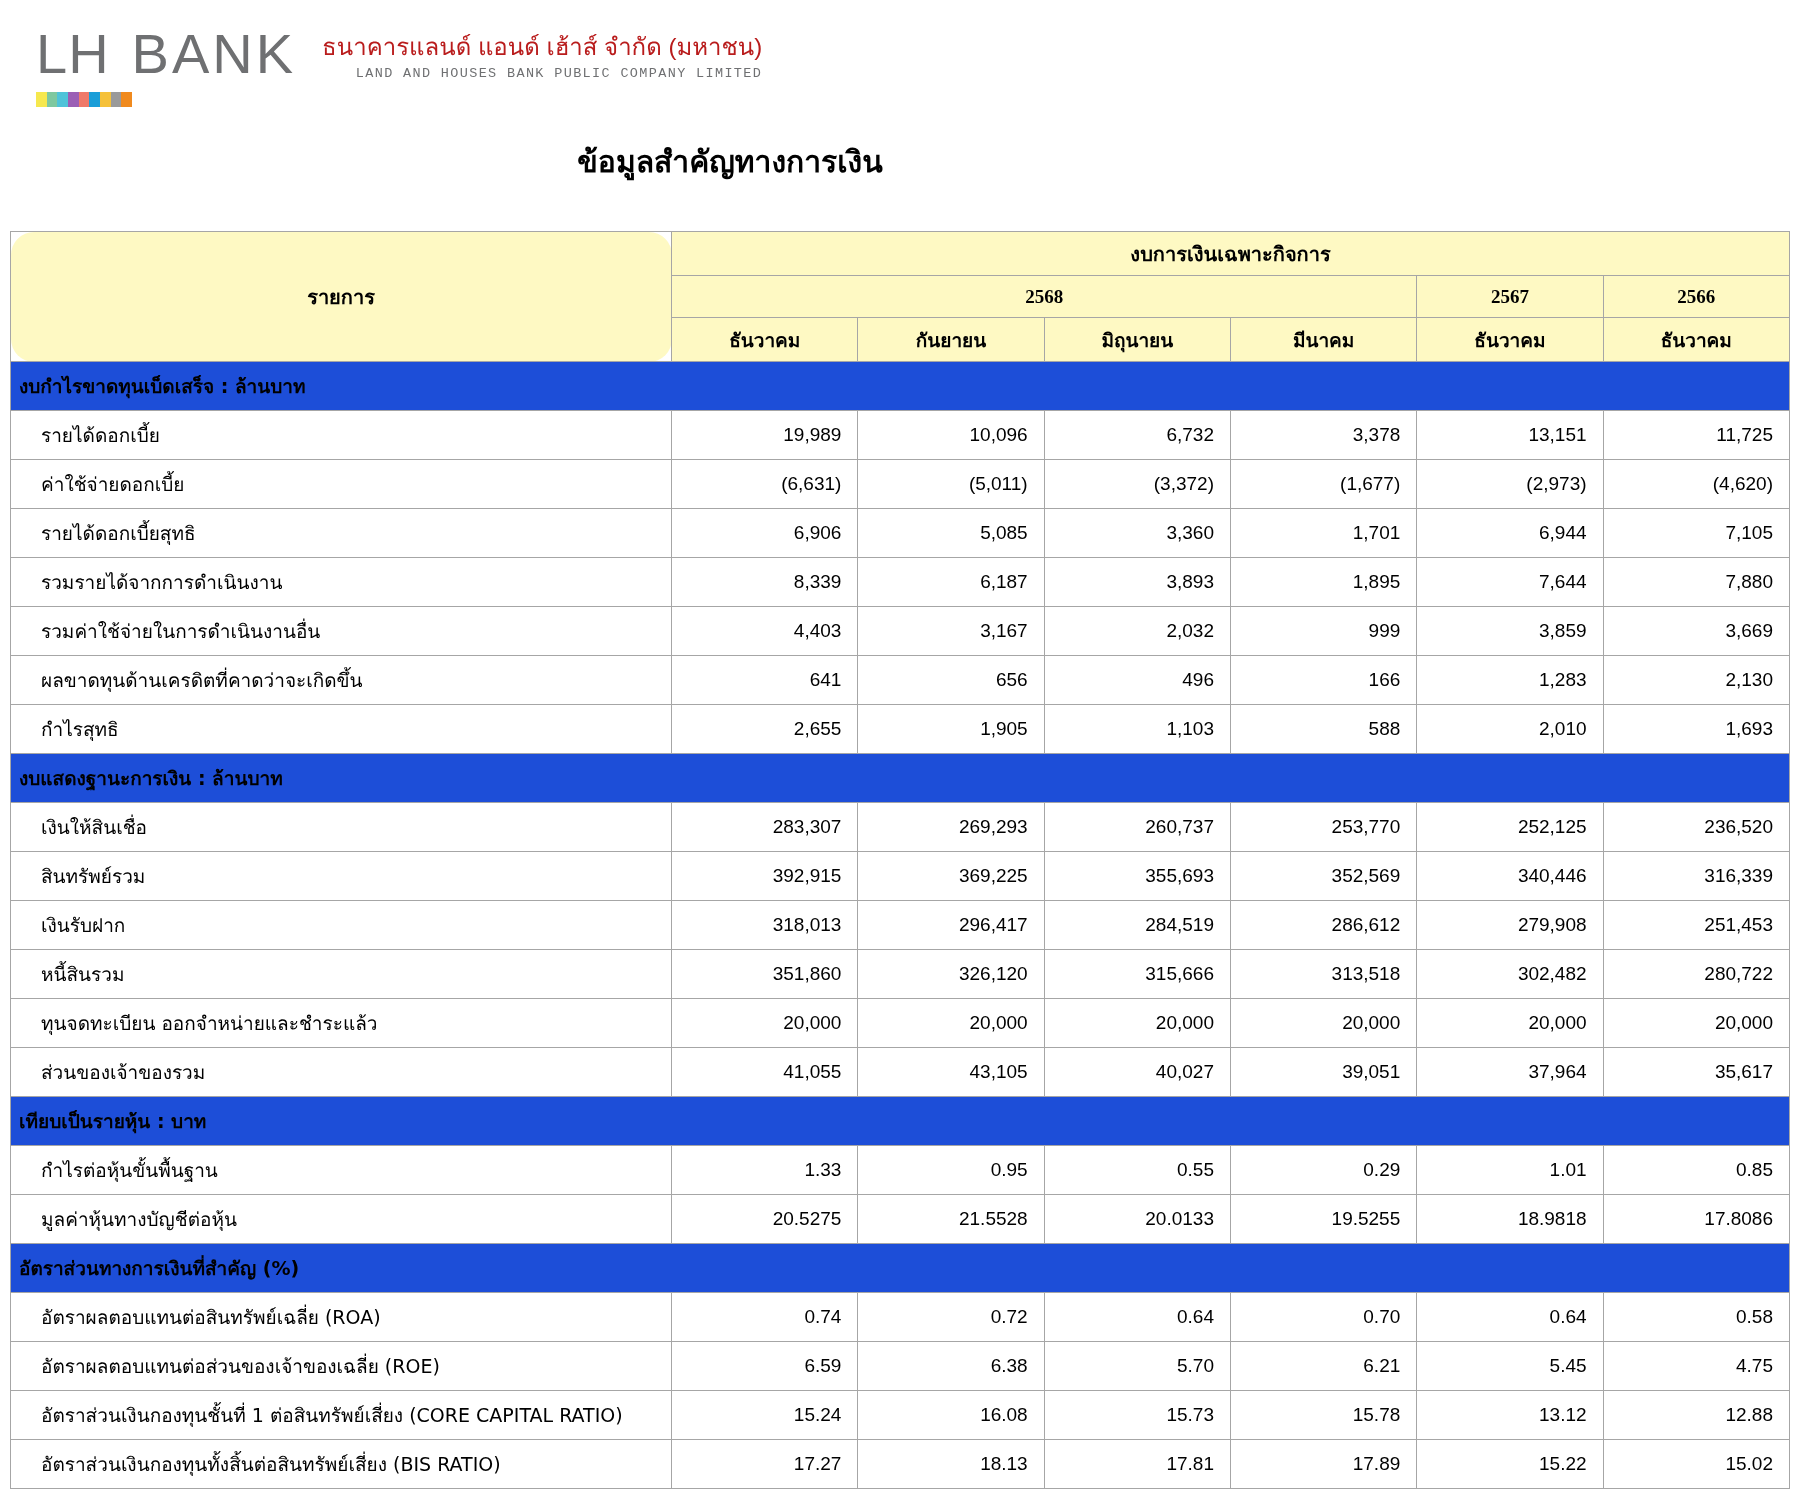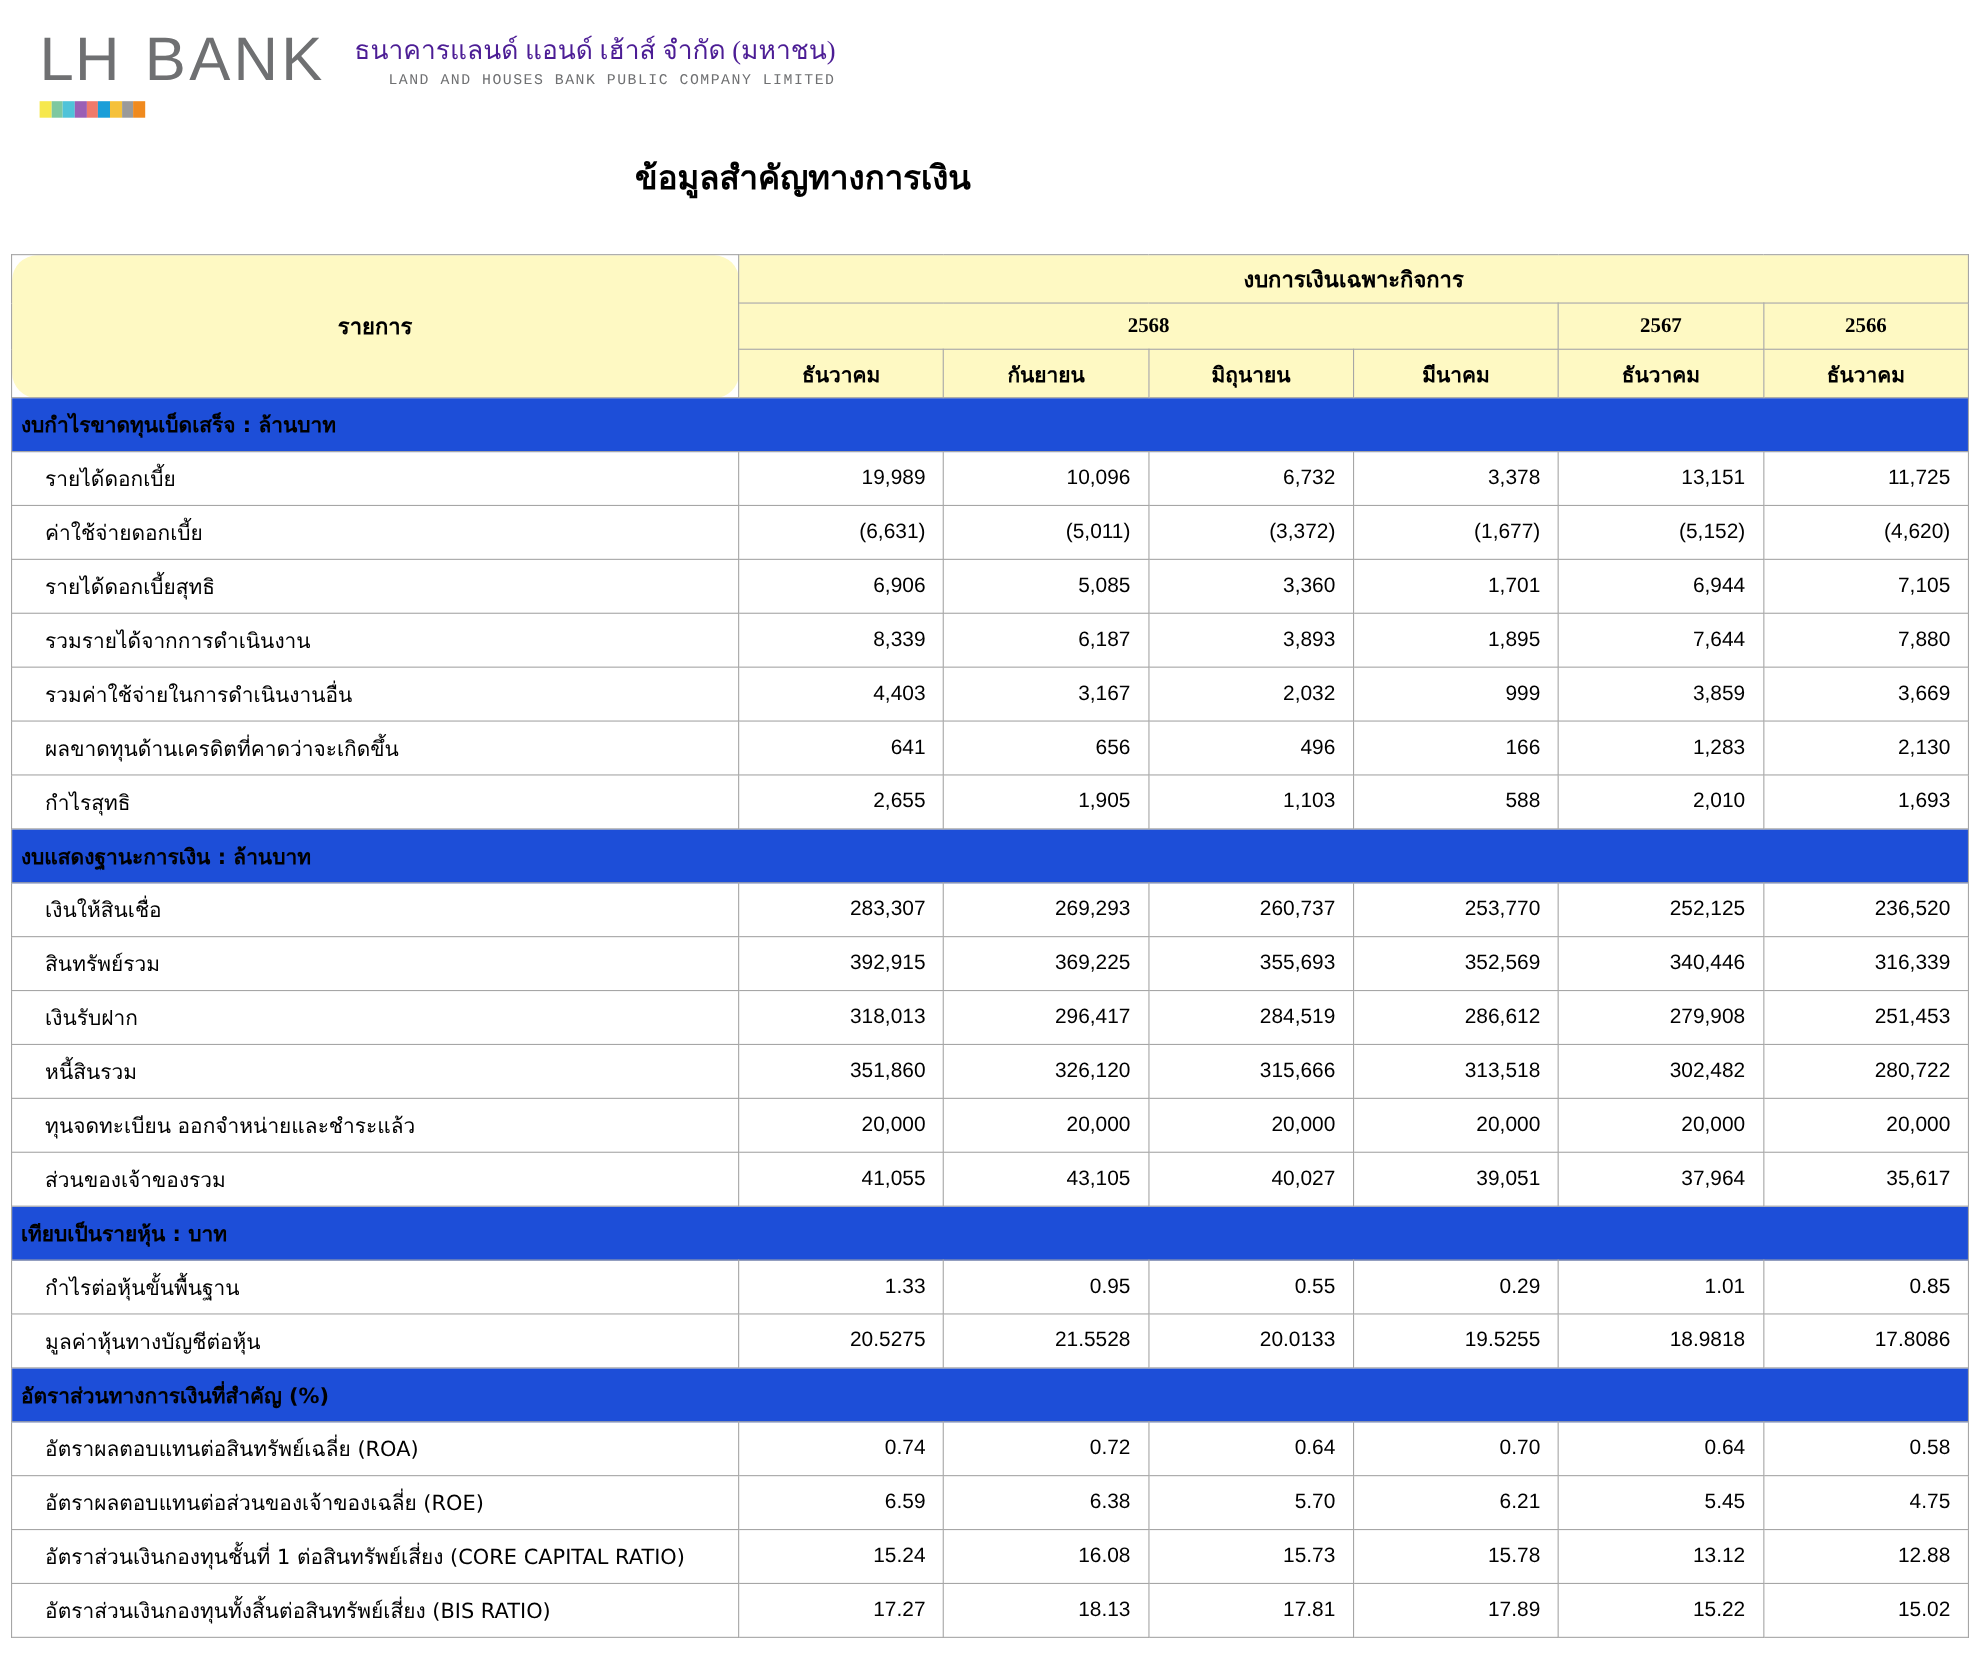--- a/index.html
+++ b/index.html
@@ -54,23 +54,23 @@
   }
   .logo-swatches span { flex: 1 1 auto; height: 100%; }
   .logo-text {
     margin-left: 26px;
     padding-top: 6px;
     display: flex;
     flex-direction: column;
     justify-content: flex-start;
   }
   .logo-thai {
-    font-family: Liberation Serif, serif;
+    font-family: Liberation Sans, sans-serif;
     font-size: 24px;
-    color: #4c1d95;
+    color: #b91c1c;
     line-height: 1.25;
     white-space: nowrap;
   }
   .logo-eng {
     font-family: Liberation Mono, monospace;
     font-size: 13.5px;
     letter-spacing: 1.35px;
     color: #6f7072;
     margin-top: 4px;
     white-space: nowrap;
@@ -231,21 +231,21 @@
             <td class="num">3,378</td>
             <td class="num">13,151</td>
             <td class="num">11,725</td>
           </tr>
           <tr>
             <td class="label">ค่าใช้จ่ายดอกเบี้ย</td>
             <td class="num">(6,631)</td>
             <td class="num">(5,011)</td>
             <td class="num">(3,372)</td>
             <td class="num">(1,677)</td>
-            <td class="num">(5,152)</td>
+            <td class="num">(2,973)</td>
             <td class="num">(4,620)</td>
           </tr>
           <tr>
             <td class="label">รายได้ดอกเบี้ยสุทธิ</td>
             <td class="num">6,906</td>
             <td class="num">5,085</td>
             <td class="num">3,360</td>
             <td class="num">1,701</td>
             <td class="num">6,944</td>
             <td class="num">7,105</td>

